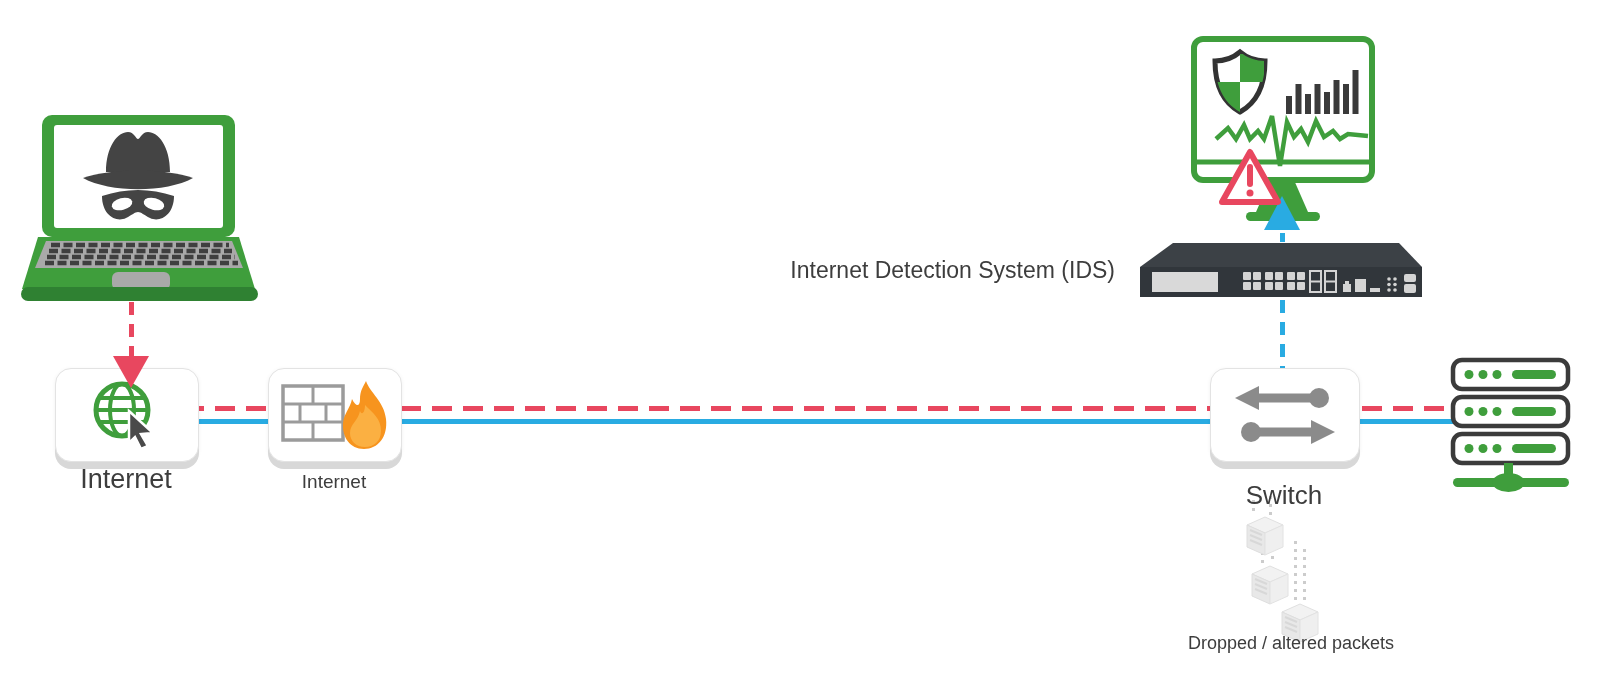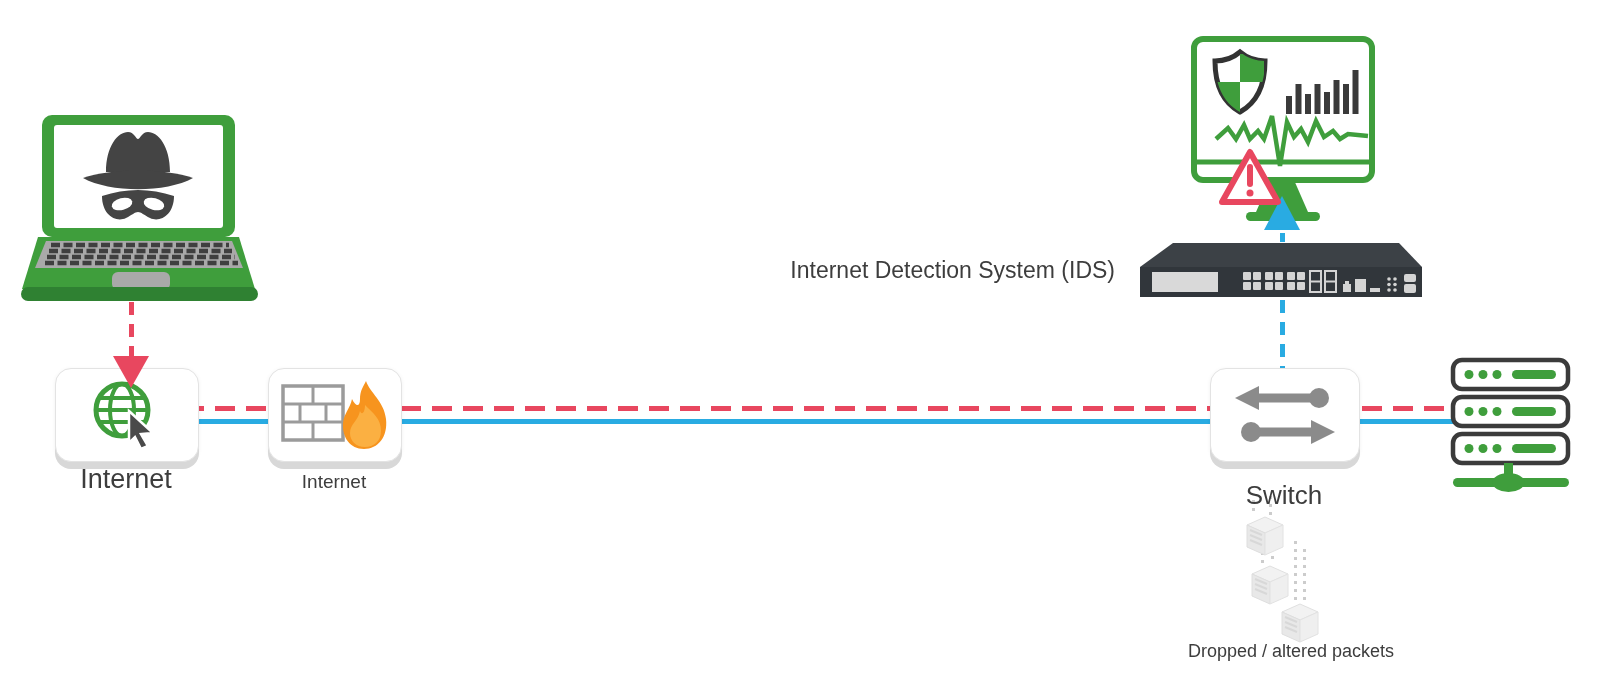--- a/index.html
+++ b/index.html
@@ -25,21 +25,21 @@
          background:repeating-linear-gradient(to bottom,#cccccc 0 3px,transparent 3px 8px);}
   
   .node{background:#fff;border:1px solid #e3e3e3;border-radius:16px;z-index:2;
         box-shadow:0 7px 0 var(--c-shadow,#d8d8d8),0 1px 4px rgba(0,0,0,.06);
         display:flex;align-items:center;justify-content:center;}
   .node-label{text-align:center;z-index:3;color:var(--c-text,#3d3d3d);}
   .lbl-internet{left:55px;top:464px;width:142px;font-size:27px;}
   .lbl-firewall{left:268px;top:471px;width:132px;font-size:19px;}
   .lbl-switch{left:1210px;top:480px;width:148px;font-size:26px;}
   .lbl-ids{left:715px;top:257px;width:400px;font-size:23px;text-align:right;z-index:3;}
-  .lbl-dropped{left:1161px;top:633px;width:260px;font-size:18px;text-align:center;z-index:3;margin-top:8px;}
+  .lbl-dropped{left:1161px;top:633px;width:260px;font-size:18px;text-align:center;z-index:3;}
   svg{display:block;}
 </style>
 </head>
 <body>
 
 <div class="canvas">
 
   <div class="abs h-red"></div>
   <div class="abs h-blue"></div>
 

